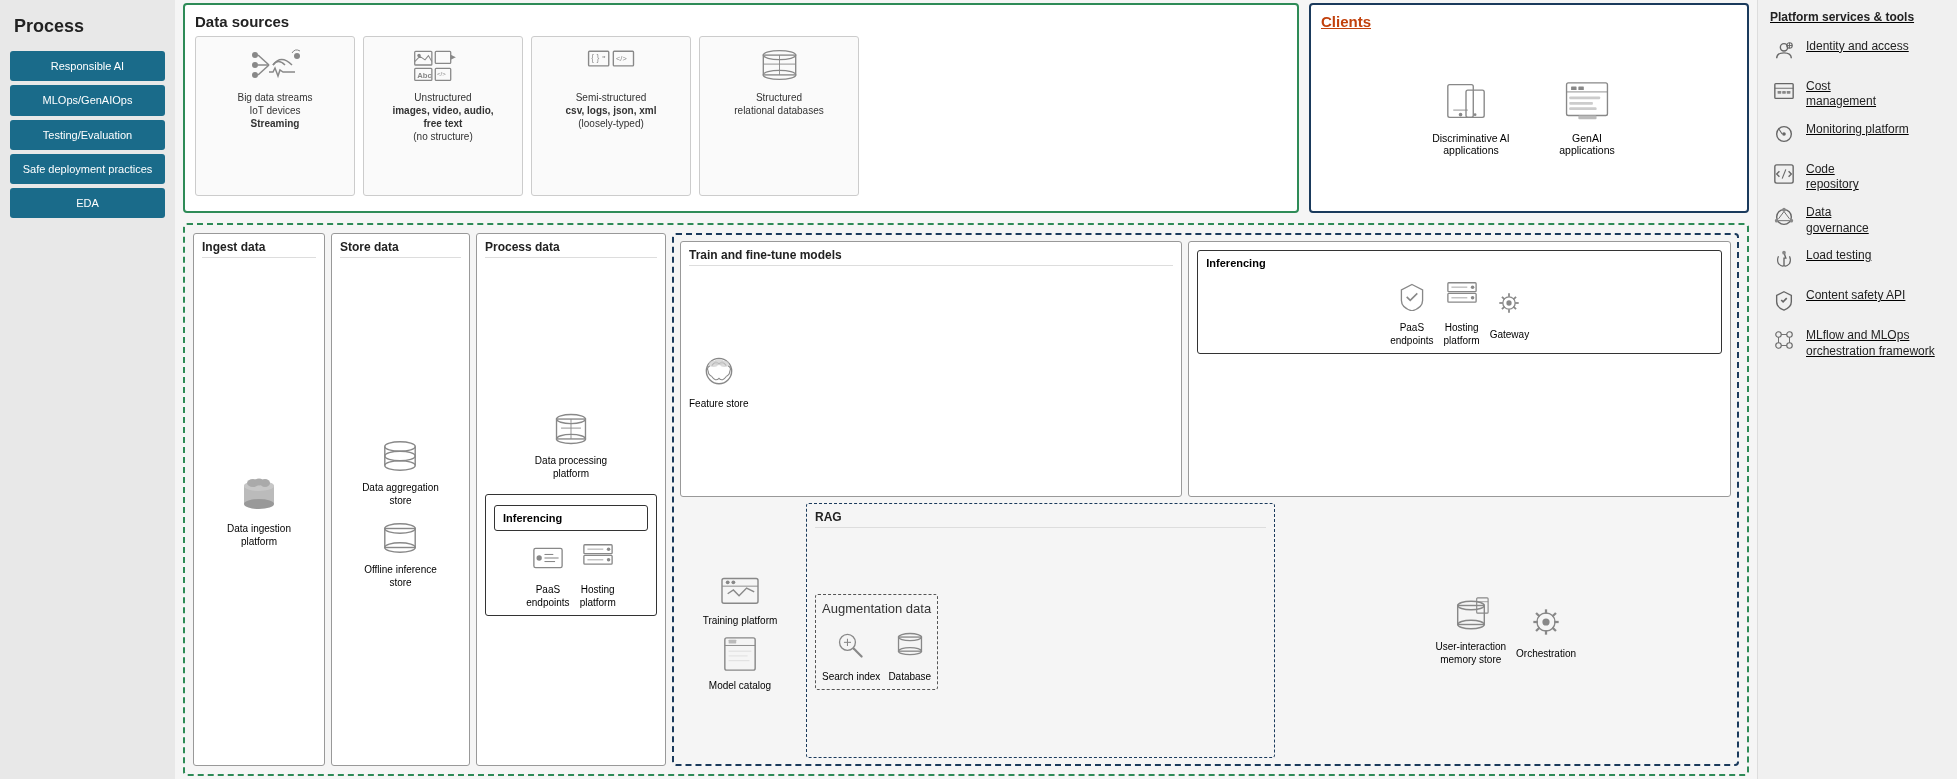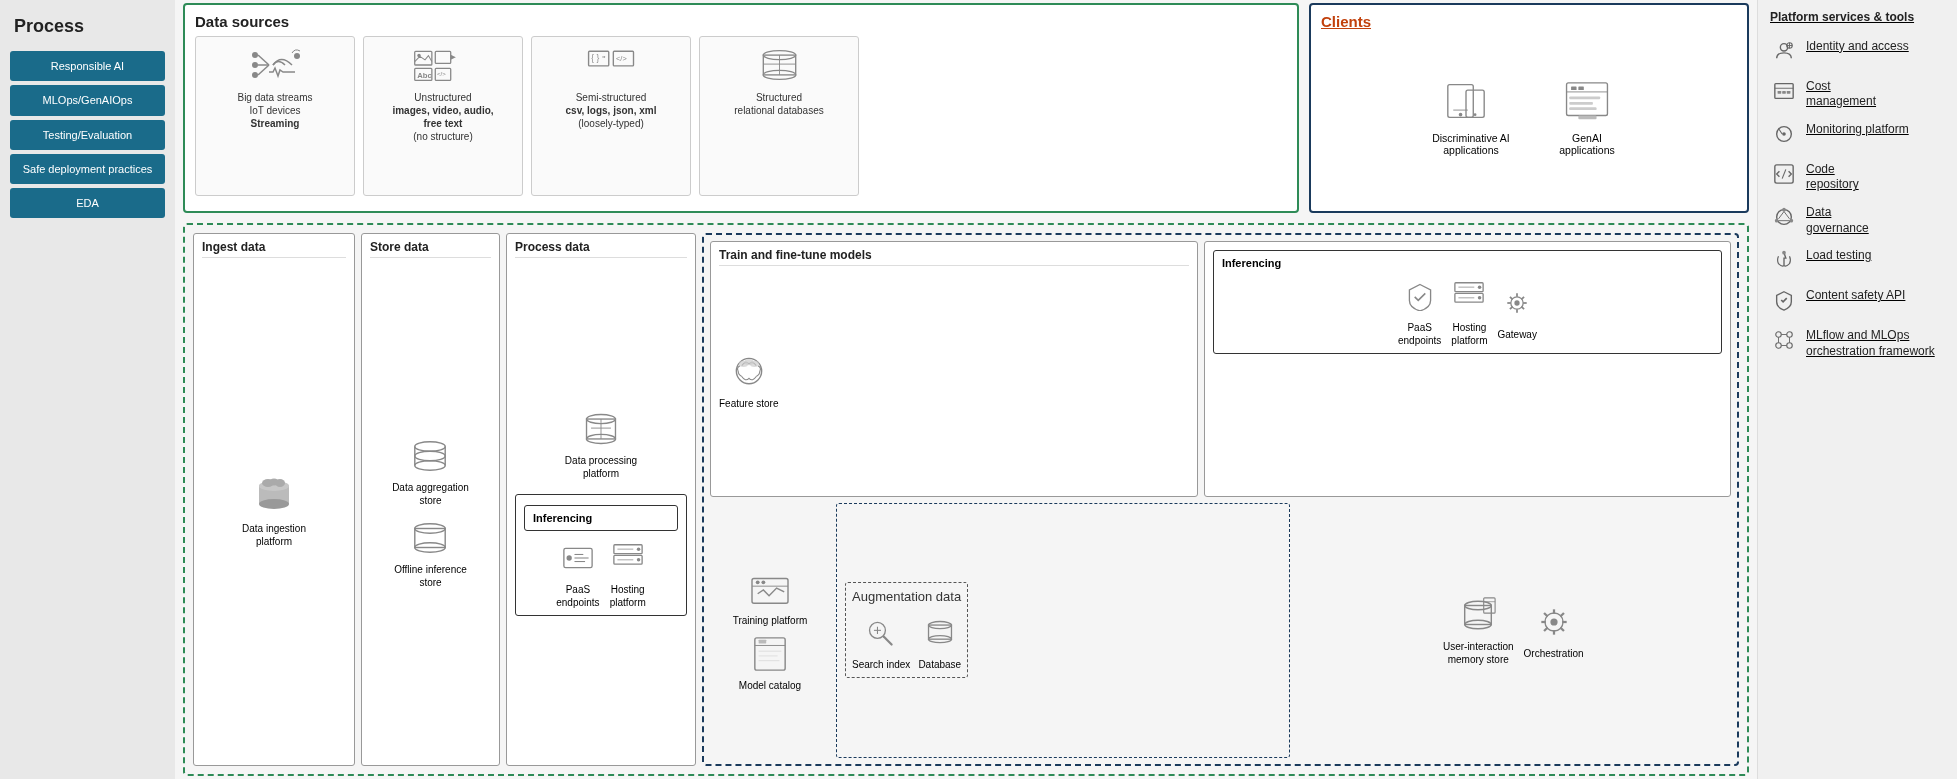--- a/index.html
+++ b/index.html
@@ -292,21 +292,21 @@
       text-align: center;
       flex-shrink: 0;
       margin-top: 1px;
     }
     .rs-label {
       font-size: 12px;
       color: #222;
       line-height: 1.3;
     }
 
-    .ingest-section { width: 162px; }
+    .ingest-section { width: 132px; }
     .store-section { width: 139px; }
 
     .user-mem-item, .orch-item {
       display: flex;
       flex-direction: column;
       align-items: center;
       text-align: center;
       font-size: 10px;
       gap: 4px;
     }
@@ -668,20 +668,21 @@
                   <line x1="8" y1="16" x2="32" y2="16" stroke="#ddd" stroke-width="1"></line>
                   <line x1="8" y1="21" x2="28" y2="21" stroke="#ddd" stroke-width="1"></line>
                   <line x1="8" y1="26" x2="30" y2="26" stroke="#ddd" stroke-width="1"></line>
                 </svg>
               </div>
               <div>Model catalog</div>
             </div>
           </div>
 
           <div class="pipeline-section rag-section" style="flex:1; min-width:0;">
+            <div class="sec-title">RAG</div>
             <div style="display:flex; gap:8px; align-items:center; justify-content:center; flex:1;">
               <div class="aug-box">
                 <div class="aug-title">Augmentation data</div>
                 <div class="aug-items">
                   <div class="sec-item">
                     <div class="item-icon">
                       <svg width="32" height="30" viewBox="0 0 36 34">
                         <circle cx="14" cy="14" r="9" fill="none" stroke="#888" stroke-width="1.5"></circle>
                         <line x1="21" y1="21" x2="30" y2="30" stroke="#888" stroke-width="2.5" stroke-linecap="round"></line>
                         <line x1="10" y1="14" x2="18" y2="14" stroke="#888" stroke-width="1.2"></line>

